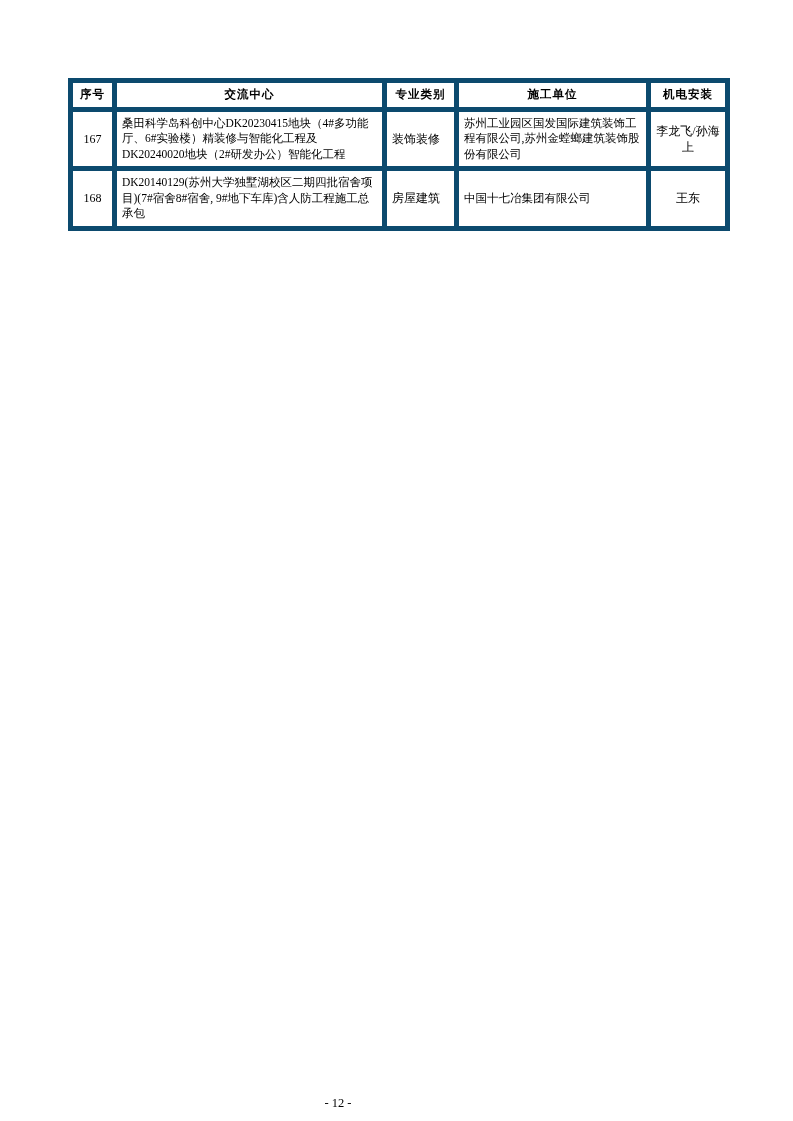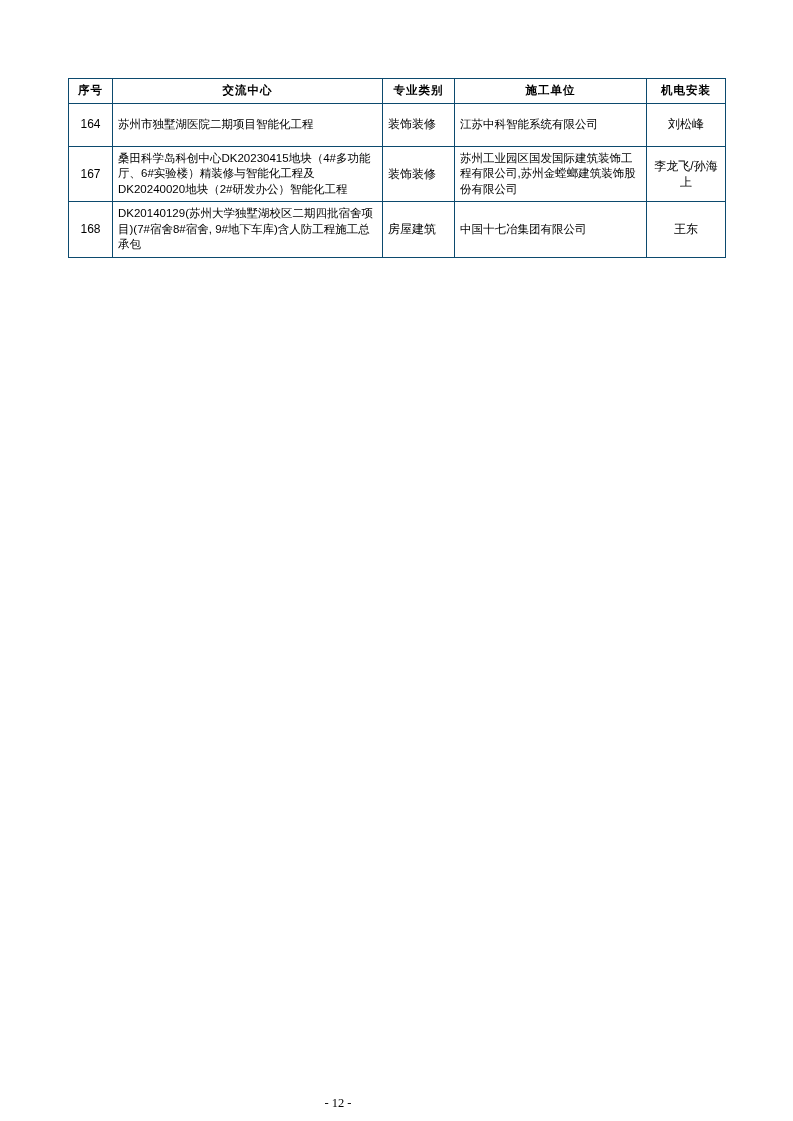--- a/index.html
+++ b/index.html
@@ -26,26 +26,26 @@
     left: 68px;
     top: 78px;
     width: 657px;
   }
   table.doc-table {
     border-collapse: collapse;
     width: 657px;
     table-layout: fixed;
   }
   table.doc-table td, table.doc-table th {
-    border: 1px solid #0c4a6e;
+    border: 5px solid #0c4a6e;
     padding: 4px 5px;
     vertical-align: middle;
     font-size: 11.5px;
     line-height: 1.35;
-    font-family: Liberation Sans, sans-serif;
+    font-family: Liberation Serif, serif;
   }
   thead th {
     text-align: center;
     font-weight: bold;
     font-size: 14.5px;
     padding-top: 7px;
     padding-bottom: 7px;
     letter-spacing: 1px;
   }
   .col-no    { width: 44px; }
@@ -104,27 +104,20 @@
         <tr>
           <th>序号</th>
           <th>交流中心</th>
           <th>专业类别</th>
           <th>施工单位</th>
           <th>机电安装</th>
         </tr>
       </thead>
       <tbody>
         <tr class="r-tall">
-          <td class="c-no">164</td>
-          <td class="c-name">苏州市独墅湖医院二期项目智能化工程</td>
-          <td class="c-type">装饰装修</td>
-          <td class="c-unit">江苏中科智能系统有限公司</td>
-          <td class="c-mgr">刘松峰</td>
-        </tr>
-        <tr class="r-tall">
           <td class="c-no">167</td>
           <td class="c-name">桑田科学岛科创中心DK20230415地块（4#多功能厅、6#实验楼）精装修与智能化工程及DK20240020地块（2#研发办公）智能化工程</td>
           <td class="c-type">装饰装修</td>
           <td class="c-unit">苏州工业园区国发国际建筑装饰工程有限公司,苏州金螳螂建筑装饰股份有限公司</td>
           <td class="c-mgr">李龙飞/孙海上</td>
         </tr>
         <tr class="r-tall">
           <td class="c-no">168</td>
           <td class="c-name">DK20140129(苏州大学独墅湖校区二期四批宿舍项目)(7#宿舍8#宿舍, 9#地下车库)含人防工程施工总承包</td>
           <td class="c-type">房屋建筑</td>

